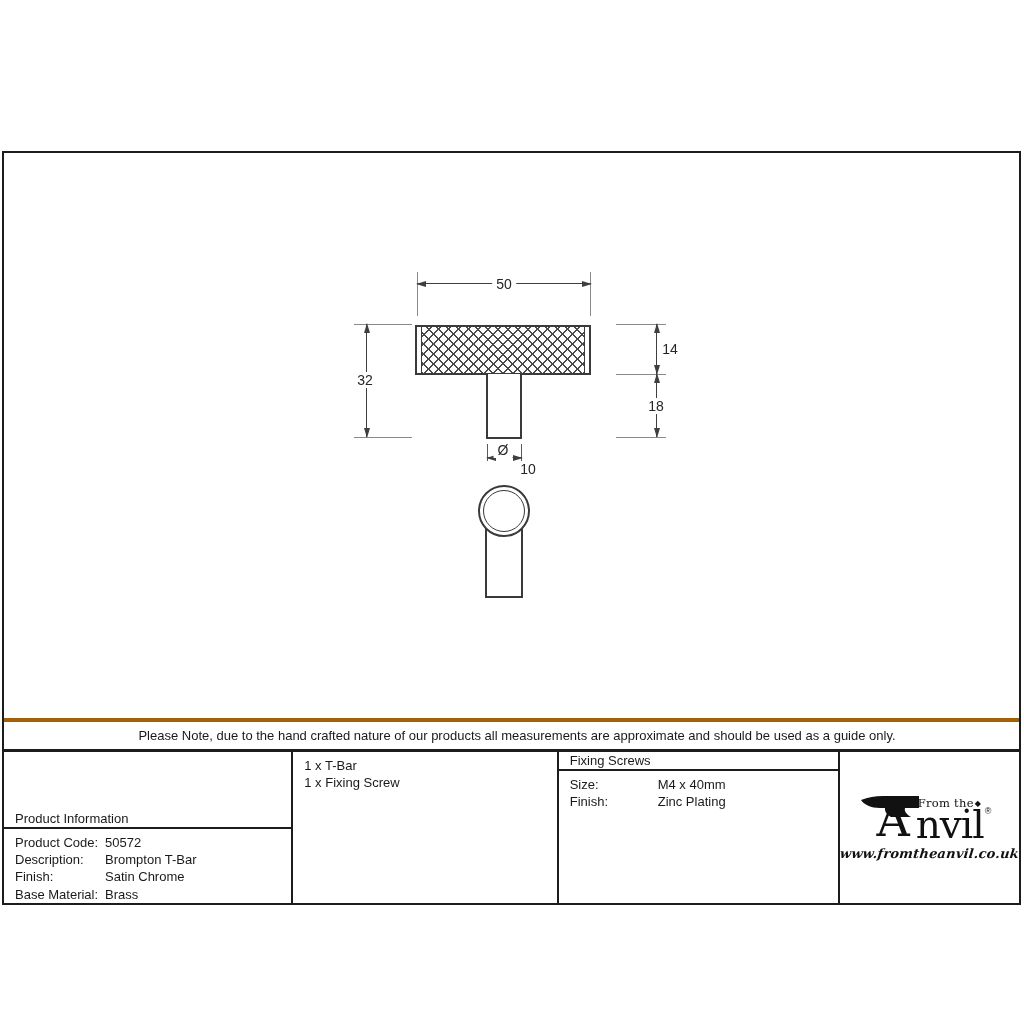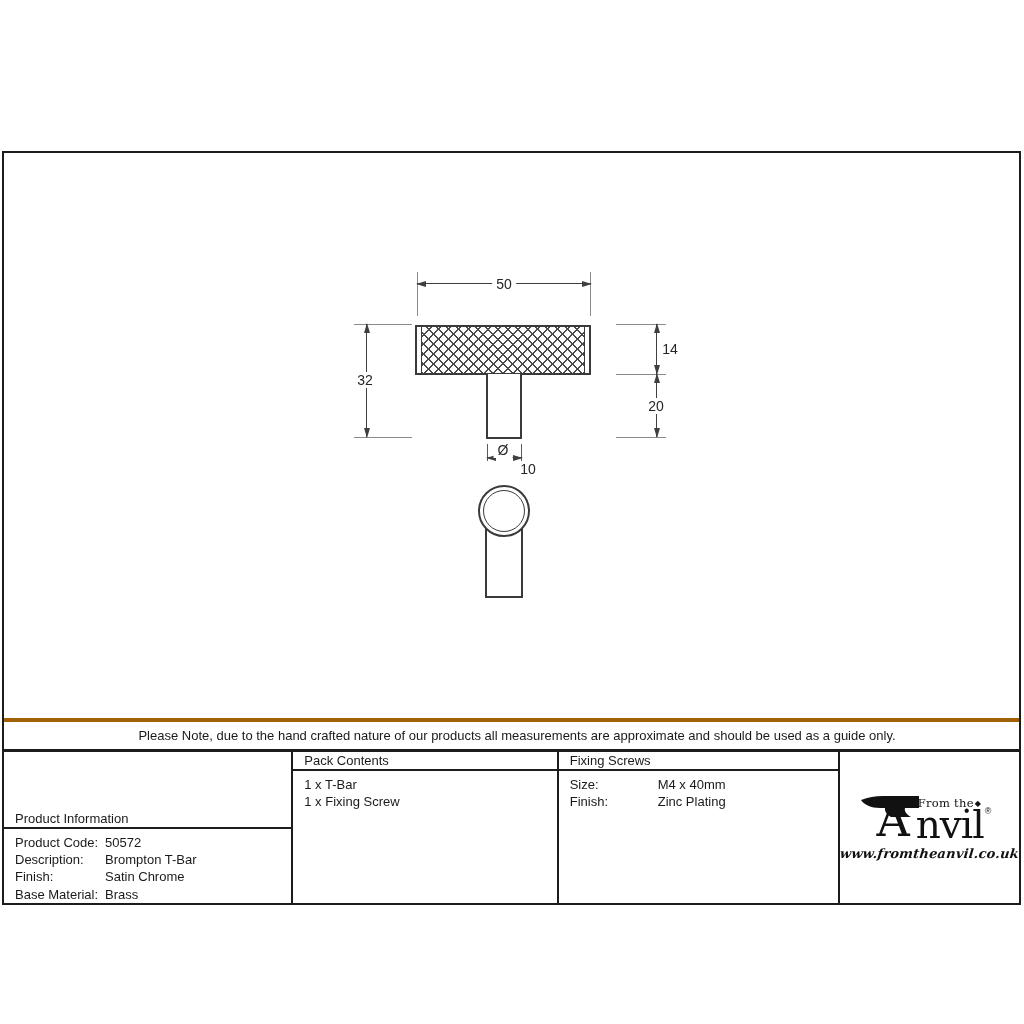--- a/index.html
+++ b/index.html
@@ -124,21 +124,21 @@
     <div class="ext h" style="left:612px; top:284px; width:50px;"></div>
     <div class="vdim" style="left:652px; top:171px; height:50px;">
       <span class="arr up"></span>
       <span class="arr down"></span>
     </div>
     <span class="dimlabel" style="left:652px; top:196px;margin-left:14px;">14</span>
     <div class="vdim" style="left:652px; top:221px; height:63px;">
       <span class="arr up"></span>
       <span class="arr down"></span>
     </div>
-    <span class="dimlabel" style="left:652px; top:253px;">20</span>
+    <span class="dimlabel" style="left:652px; top:253px;">18</span>
 
     <div class="bar">
       <div class="knurl"></div>
     </div>
     <div class="stem"></div>
 
     <div class="tick" style="left:483px; top:291px; height:17px;"></div>
     <div class="tick" style="left:517px; top:291px; height:17px;"></div>
     <div class="hdim" style="left:483px; top:304px; width:35px;">
       <span class="arr left"></span>
@@ -175,21 +175,20 @@
           <span class="v">Satin Chrome</span>
         </div>
         <div class="kv">
           <span class="k">Base Material:</span>
           <span class="v">Brass</span>
         </div>
       </div>
     </div>
 
     <div class="col c2">
-      <div class="col-header">Pack Contents</div>
       <div class="col-body">
         <div>1 x T-Bar</div>
         <div>1 x Fixing Screw</div>
       </div>
     </div>
 
     <div class="col c3">
       <div class="col-header">Fixing Screws</div>
       <div class="col-body">
         <div class="kv">

